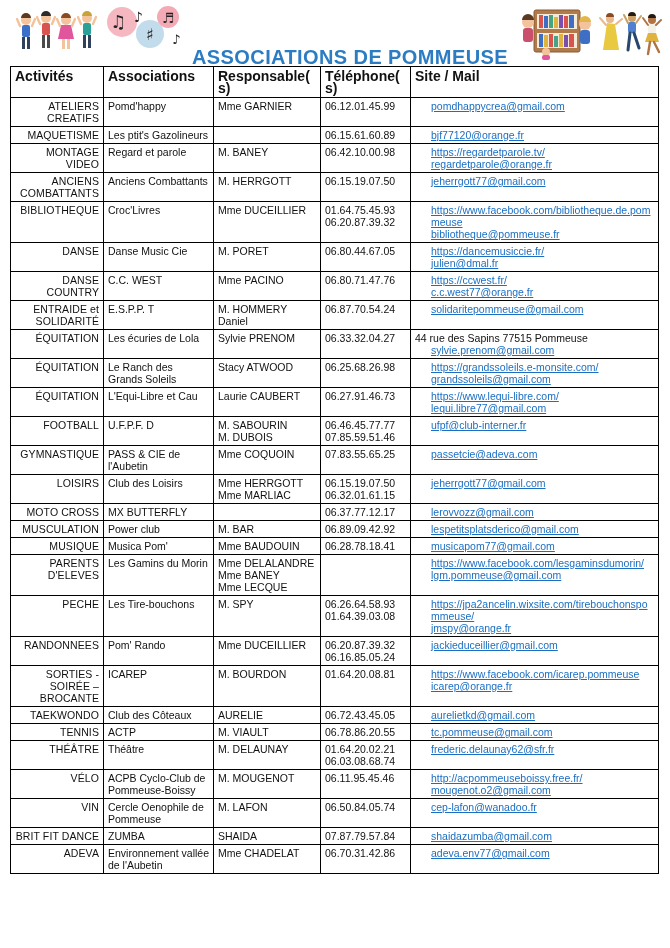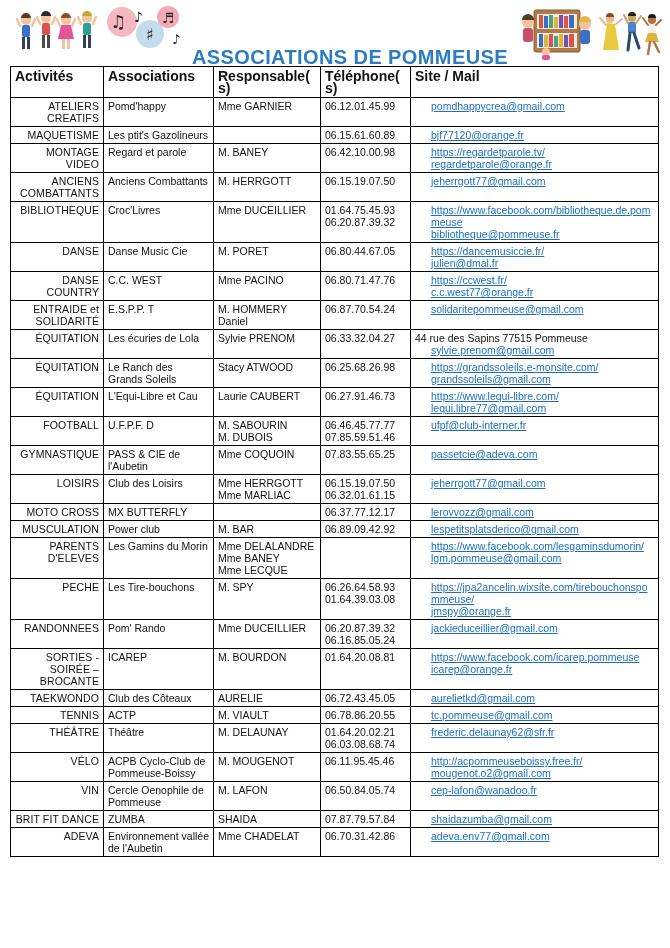--- a/index.html
+++ b/index.html
@@ -380,20 +380,33 @@
           <div>M. BAR</div>
         </td>
         <td class="c-tel">
           <div>06.89.09.42.92</div>
         </td>
         <td class="c-site">
           <a class="link">lespetitsplatsderico@gmail.com</a>
         </td>
       </tr>
       <tr>
+        <td class="c-act">MUSIQUE</td>
+        <td class="c-asso">Musica Pom'</td>
+        <td class="c-resp">
+          <div>Mme BAUDOUIN</div>
+        </td>
+        <td class="c-tel">
+          <div>06.28.78.18.41</div>
+        </td>
+        <td class="c-site">
+          <a class="link">musicapom77@gmail.com</a>
+        </td>
+      </tr>
+      <tr>
         <td class="c-act">PARENTS D'ELEVES</td>
         <td class="c-asso">Les Gamins du Morin</td>
         <td class="c-resp">
           <div>Mme DELALANDRE</div>
           <div>Mme BANEY</div>
           <div>Mme LECQUE</div>
         </td>
         <td class="c-tel"></td>
         <td class="c-site">
           <a class="link">https://www.facebook.com/lesgaminsdumorin/</a>

